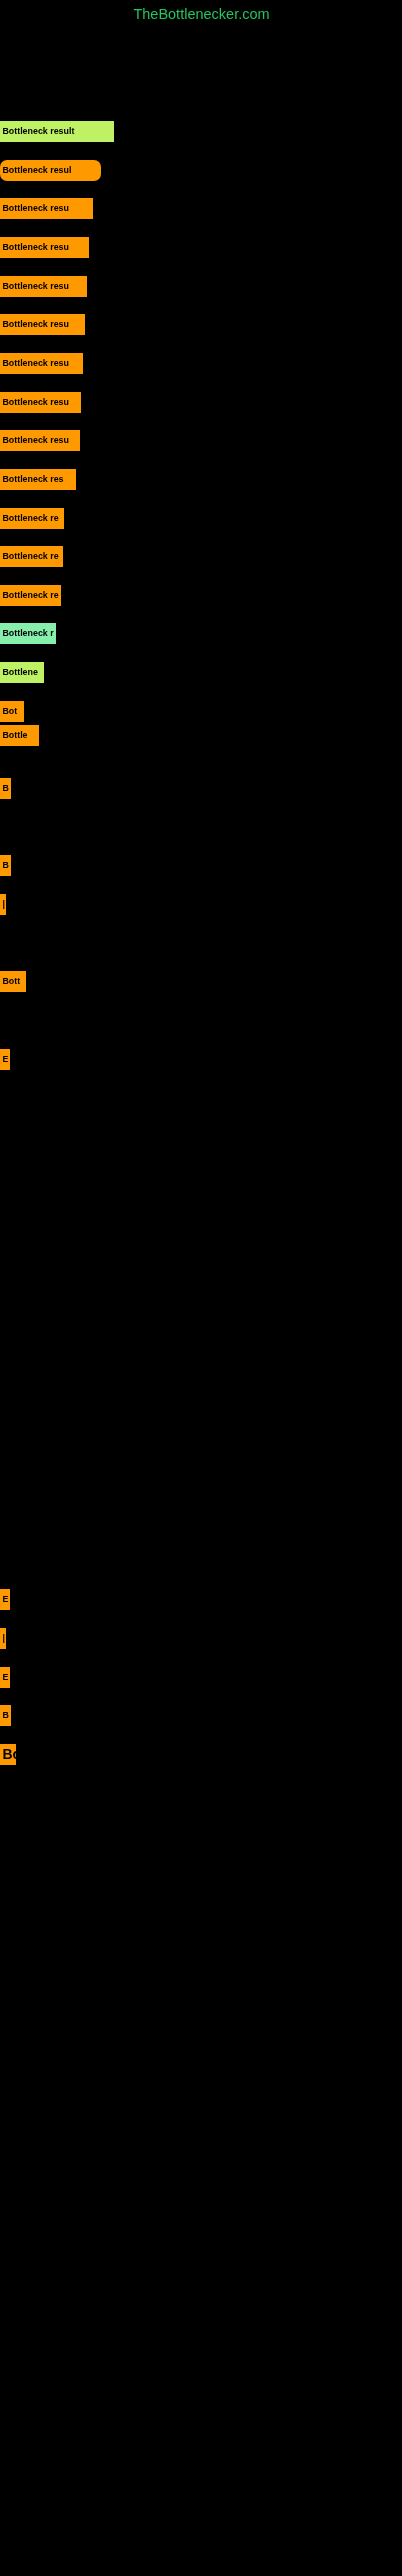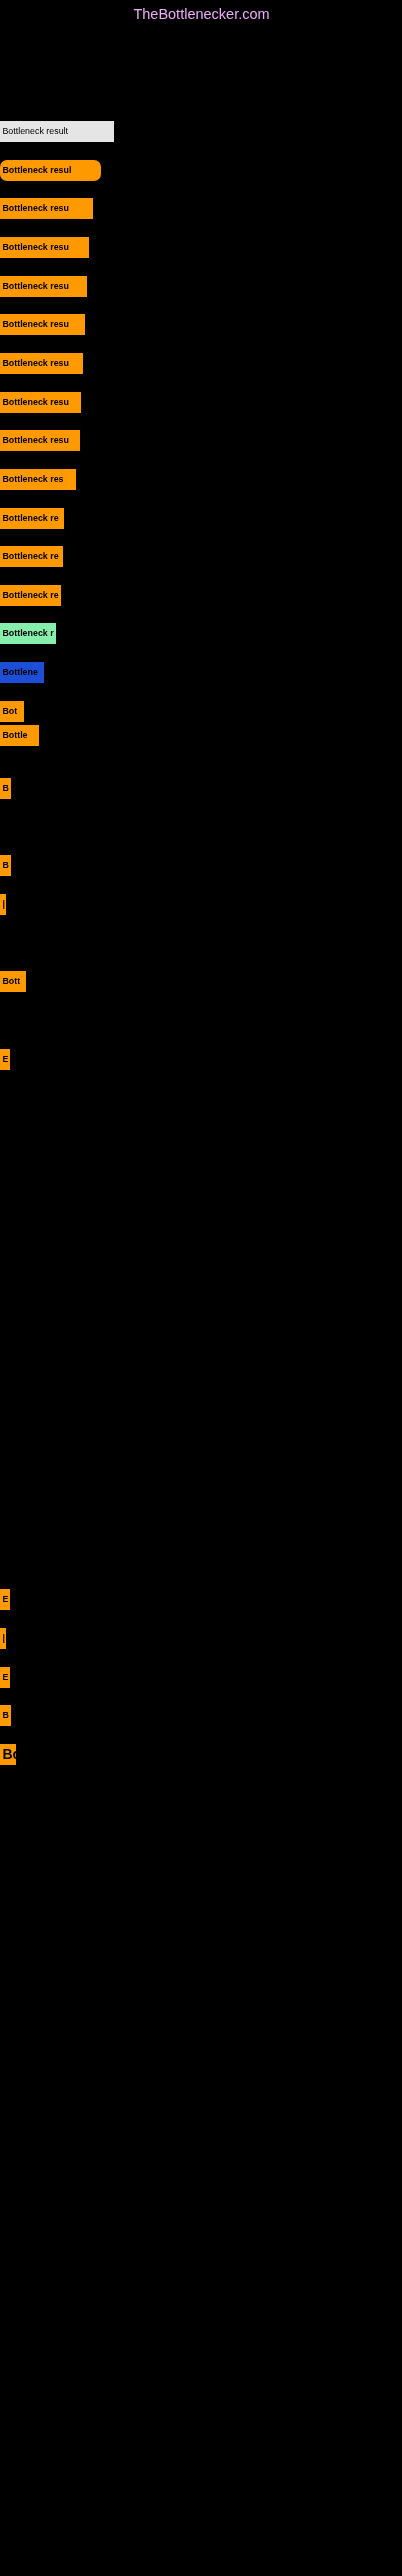--- a/index.html
+++ b/index.html
@@ -6,34 +6,34 @@
     body {
       background: #000;
       color: #fff;
       font-family: Arial, sans-serif;
       width: 403px;
       min-height: 2576px;
       position: relative;
     }
     .site-title {
       text-align: center;
-      color: #f0abfc;
+      color: #22c55e;
       font-size: 14.5px;
       padding: 6.4px 0 3.2px 0;
       font-weight: normal;
     }
   </style>
 </head>
 <body>
 
 <div class="site-title">TheBottlenecker.com</div>
 
 <div id="bars-container" style="position: relative; width: 403px; height: 2536px;">
 <div style="position: absolute; left: 0px; top: 90px; display: flex; align-items: center; height: 31px;">
-      <div style="background: #e5e5e5; color: rgb(0, 0, 0); font-size: 8.9px; font-weight: normal; padding: 1.6px 2.4px; white-space: nowrap; display: flex; align-items: center; height: 21px; width: 114px; overflow: hidden;">Bottleneck result</div>
+      <div style="background: #bef264; color: rgb(0, 0, 0); font-size: 8.9px; font-weight: bold; padding: 1.6px 2.4px; white-space: nowrap; display: flex; align-items: center; height: 21px; width: 114px; overflow: hidden;">Bottleneck result</div>
     </div>
     <div style="position: absolute; left: 0px; top: 129px; display: flex; align-items: center; height: 31px;">
       <div style="background: rgb(255, 153, 0); color: rgb(0, 0, 0); font-size: 8.9px; font-weight: bold; padding: 1.6px 2.4px; white-space: nowrap; display: flex; align-items: center; height: 21px; width: 101px; overflow: hidden; border-radius: 7px;">Bottleneck resul</div>
     </div>
     <div style="position: absolute; left: 0px; top: 167px; display: flex; align-items: center; height: 31px;">
       <div style="background: rgb(255, 153, 0); color: rgb(0, 0, 0); font-size: 8.9px; font-weight: bold; padding: 1.6px 2.4px; white-space: nowrap; display: flex; align-items: center; height: 21px; width: 93px; overflow: hidden;">Bottleneck resu</div>
     </div>
     <div style="position: absolute; left: 0px; top: 206px; display: flex; align-items: center; height: 31px;">
       <div style="background: rgb(255, 153, 0); color: rgb(0, 0, 0); font-size: 8.9px; font-weight: bold; padding: 1.6px 2.4px; white-space: nowrap; display: flex; align-items: center; height: 21px; width: 89px; overflow: hidden;">Bottleneck resu</div>
     </div>
@@ -61,21 +61,21 @@
     <div style="position: absolute; left: 0px; top: 515px; display: flex; align-items: center; height: 31px;">
       <div style="background: rgb(255, 153, 0); color: rgb(0, 0, 0); font-size: 8.9px; font-weight: bold; padding: 1.6px 2.4px; white-space: nowrap; display: flex; align-items: center; height: 21px; width: 63px; overflow: hidden;">Bottleneck re</div>
     </div>
     <div style="position: absolute; left: 0px; top: 554px; display: flex; align-items: center; height: 31px;">
       <div style="background: rgb(255, 153, 0); color: rgb(0, 0, 0); font-size: 8.9px; font-weight: bold; padding: 1.6px 2.4px; white-space: nowrap; display: flex; align-items: center; height: 21px; width: 61px; overflow: hidden;">Bottleneck re</div>
     </div>
     <div style="position: absolute; left: 0px; top: 592px; display: flex; align-items: center; height: 31px;">
       <div style="background: #86efac; color: rgb(0, 0, 0); font-size: 8.9px; font-weight: bold; padding: 1.6px 2.4px; white-space: nowrap; display: flex; align-items: center; height: 21px; width: 56px; overflow: hidden;">Bottleneck r</div>
     </div>
     <div style="position: absolute; left: 0px; top: 631px; display: flex; align-items: center; height: 31px;">
-      <div style="background: #1d4ed8; color: rgb(0, 0, 0); font-size: 8.9px; font-weight: bold; padding: 1.6px 2.4px; white-space: nowrap; display: flex; align-items: center; height: 21px; width: 44px; overflow: hidden;">Bottlene</div>
+      <div style="background: #bef264; color: rgb(0, 0, 0); font-size: 8.9px; font-weight: bold; padding: 1.6px 2.4px; white-space: nowrap; display: flex; align-items: center; height: 21px; width: 44px; overflow: hidden;">Bottlene</div>
     </div>
     <div style="position: absolute; left: 0px; top: 670px; display: flex; align-items: center; height: 31px;">
       <div style="background: rgb(255, 153, 0); color: rgb(0, 0, 0); font-size: 8.9px; font-weight: bold; padding: 1.6px 2.4px; white-space: nowrap; display: flex; align-items: center; height: 21px; width: 24px; overflow: hidden;">Bot</div>
     </div>
     <div style="position: absolute; left: 0px; top: 694px; display: flex; align-items: center; height: 31px;">
       <div style="background: rgb(255, 153, 0); color: rgb(0, 0, 0); font-size: 8.9px; font-weight: bold; padding: 1.6px 2.4px; white-space: nowrap; display: flex; align-items: center; height: 21px; width: 39px; overflow: hidden;">Bottle</div>
     </div>
     <div style="position: absolute; left: 0px; top: 747px; display: flex; align-items: center; height: 31px;">
       <div style="background: rgb(255, 153, 0); color: rgb(0, 0, 0); font-size: 8.9px; font-weight: bold; padding: 1.6px 2.4px; white-space: nowrap; display: flex; align-items: center; height: 21px; width: 11.3px; overflow: hidden;">B</div>
     </div>

